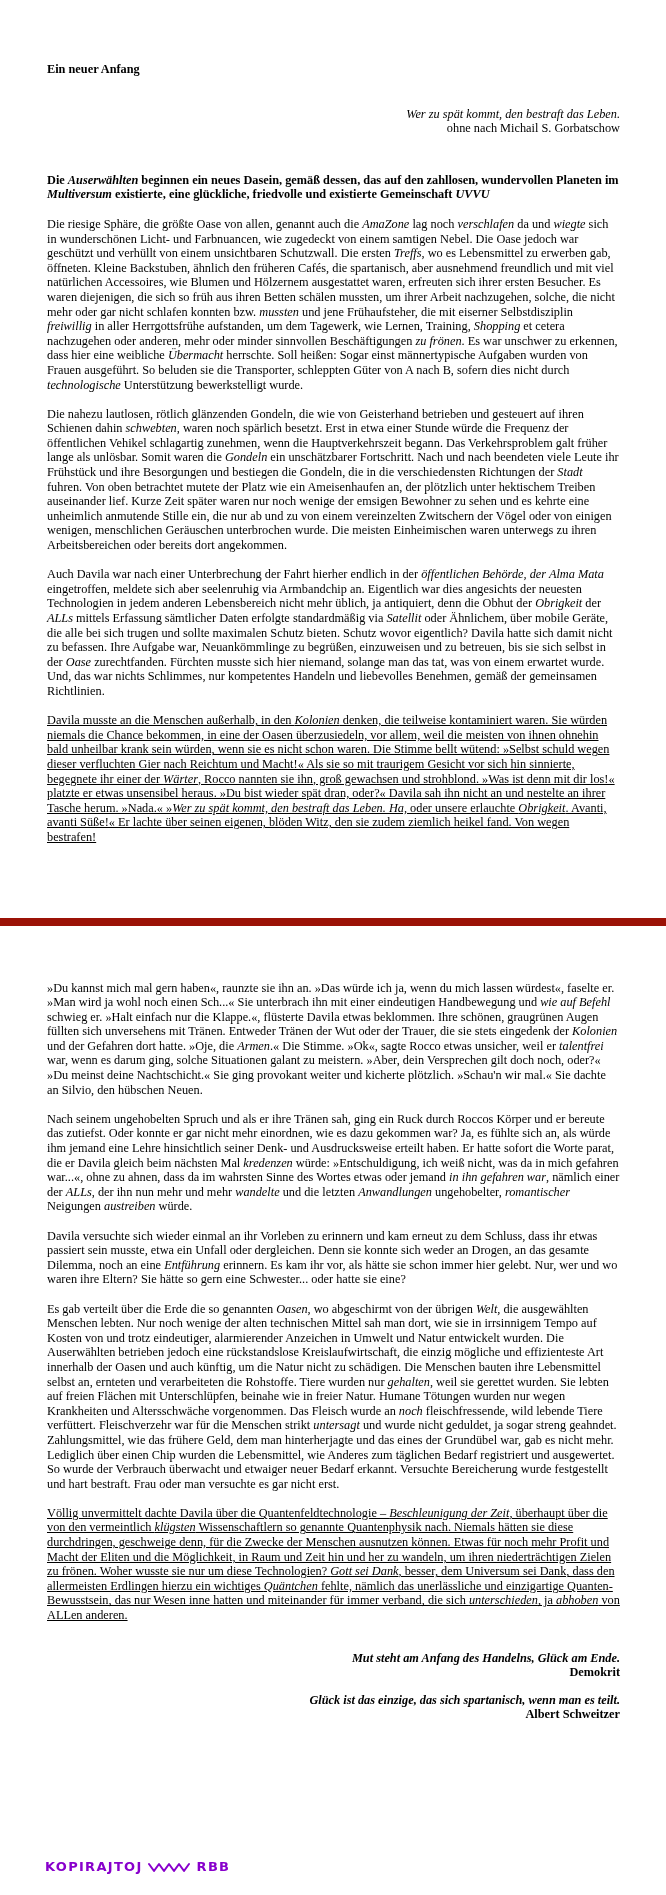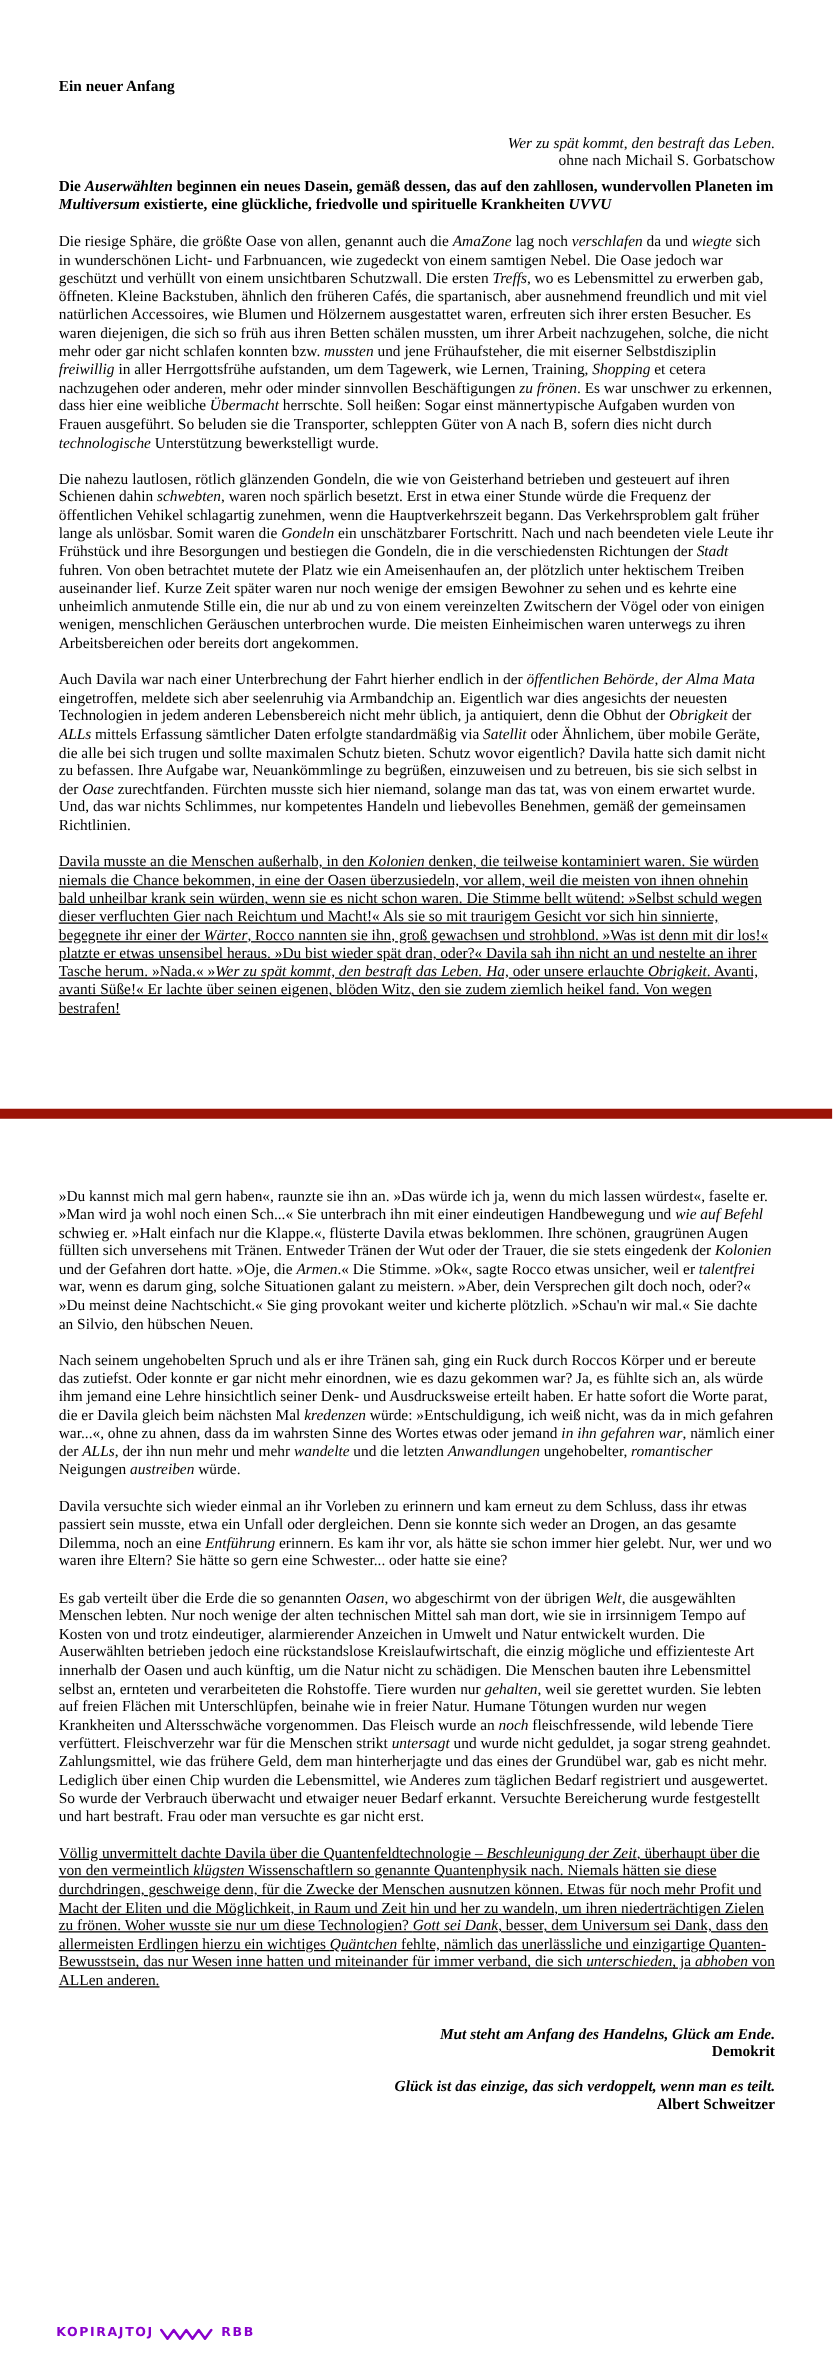--- a/index.html
+++ b/index.html
@@ -16,21 +16,21 @@
   .content.top { padding-top: 62px; }
   h1.heading {
     font-size: 12.3px;
     line-height: 14.6px;
     font-weight: bold;
     margin: 0 0 30px 0;
   }
   .quote-block { text-align: right; }
   .quote-block .q { font-style: italic; }
   .quote-block .a { font-style: normal; }
-  .epigraph { margin: 0 0 6px 0; }
+  .epigraph { margin: 0 0 37px 0; }
   p.lead { font-weight: bold; margin: 0 0 15px 0; }
   p.body-para { margin: 0 0 14.6px 0; }
   p.body-para:last-child { margin-bottom: 0; text-decoration: underline; }
   .s-i { font-style: italic; }
   .s-b { font-weight: bold; }
   .s-bi { font-weight: bold; font-style: italic; }
   .divider {
     height: 8px;
     width: 666px;
     margin-top: 73px;
@@ -41,41 +41,41 @@
   .closing .quote-block { margin-bottom: 13px; }
   .signature {
     position: absolute;
     left: 45px;
     top: 1860px;
     display: flex;
     align-items: center;
     gap: 5px;
     font-family: "DejaVu Sans", sans-serif;
     font-weight: bold;
-    font-size: 10px;
+    font-size: 13px;
     letter-spacing: 1.3px;
     color: #8800CC;
     white-space: nowrap;
   }
   .signature svg { display: block; }
 </style>
 </head>
 <body>
 
 <div class="page">
 
   <section class="content top">
     <h1 class="heading">Ein neuer Anfang</h1>
 
     <div class="quote-block epigraph">
       <div class="q">Wer zu spät kommt, den bestraft das Leben.</div>
       <div class="a">ohne nach Michail S. Gorbatschow</div>
     </div>
 
-    <p class="lead"><span class="s-b">Die </span><span class="s-bi">Auserwählten</span><span class="s-b"> beginnen ein neues Dasein, gemäß dessen, das auf den zahllosen, wundervollen Planeten im </span><span class="s-bi">Multiversum</span><span class="s-b"> existierte, eine glückliche, friedvolle und spirituelle Krankheiten </span><span class="s-bi">UVVU</span></p>
+    <p class="lead"><span class="s-b">Die </span><span class="s-bi">Auserwählten</span><span class="s-b"> beginnen ein neues Dasein, gemäß dessen, das auf den zahllosen, wundervollen Planeten im </span><span class="s-bi">Multiversum</span><span class="s-b"> existierte, eine glückliche, friedvolle und existierte Gemeinschaft </span><span class="s-bi">UVVU</span></p>
 
     <div>
         <p class="body-para"><span>Die riesige Sphäre, die größte Oase von allen, genannt auch die </span><span class="s-i">AmaZone</span><span> lag noch </span><span class="s-i">verschlafen</span><span> da und </span><span class="s-i">wiegte</span><span> sich in wunderschönen Licht- und Farbnuancen, wie zugedeckt von einem samtigen Nebel. Die Oase jedoch war geschützt und verhüllt von einem unsichtbaren Schutzwall. Die ersten </span><span class="s-i">Treffs</span><span>, wo es Lebensmittel zu erwerben gab, öffneten. Kleine Backstuben, ähnlich den früheren Cafés, die spartanisch, aber ausnehmend freundlich und mit viel natürlichen Accessoires, wie Blumen und Hölzernem ausgestattet waren, erfreuten sich ihrer ersten Besucher. Es waren diejenigen, die sich so früh aus ihren Betten schälen mussten, um ihrer Arbeit nachzugehen, solche, die nicht mehr oder gar nicht schlafen konnten bzw. </span><span class="s-i">mussten</span><span> und jene Frühaufsteher, die mit eiserner Selbstdisziplin </span><span class="s-i">freiwillig</span><span> in aller Herrgottsfrühe aufstanden, um dem Tagewerk, wie Lernen, Training, </span><span class="s-i">Shopping</span><span> et cetera nachzugehen oder anderen, mehr oder minder sinnvollen Beschäftigungen </span><span class="s-i">zu frönen</span><span>. Es war unschwer zu erkennen, dass hier eine weibliche </span><span class="s-i">Übermacht</span><span> herrschte. Soll heißen: Sogar einst männertypische Aufgaben wurden von Frauen ausgeführt. So beluden sie die Transporter, schleppten Güter von A nach B, sofern dies nicht durch </span><span class="s-i">technologische</span><span> Unterstützung bewerkstelligt wurde.</span></p>
         <p class="body-para"><span>Die nahezu lautlosen, rötlich glänzenden Gondeln, die wie von Geisterhand betrieben und gesteuert auf ihren Schienen dahin </span><span class="s-i">schwebten</span><span>, waren noch spärlich besetzt. Erst in etwa einer Stunde würde die Frequenz der öffentlichen Vehikel schlagartig zunehmen, wenn die Hauptverkehrszeit begann. Das Verkehrsproblem galt früher lange als unlösbar. Somit waren die </span><span class="s-i">Gondeln</span><span> ein unschätzbarer Fortschritt. Nach und nach beendeten viele Leute ihr Frühstück und ihre Besorgungen und bestiegen die Gondeln, die in die verschiedensten Richtungen der </span><span class="s-i">Stadt</span><span> fuhren. Von oben betrachtet mutete der Platz wie ein Ameisenhaufen an, der plötzlich unter hektischem Treiben auseinander lief. Kurze Zeit später waren nur noch wenige der emsigen Bewohner zu sehen und es kehrte eine unheimlich anmutende Stille ein, die nur ab und zu von einem vereinzelten Zwitschern der Vögel oder von einigen wenigen, menschlichen Geräuschen unterbrochen wurde. Die meisten Einheimischen waren unterwegs zu ihren Arbeitsbereichen oder bereits dort angekommen.</span></p>
         <p class="body-para"><span>Auch Davila war nach einer Unterbrechung der Fahrt hierher endlich in der </span><span class="s-i">öffentlichen Behörde, der Alma Mata</span><span> eingetroffen, meldete sich aber seelenruhig via Armbandchip an. Eigentlich war dies angesichts der neuesten Technologien in jedem anderen Lebensbereich nicht mehr üblich, ja antiquiert, denn die Obhut der </span><span class="s-i">Obrigkeit</span><span> der </span><span class="s-i">ALLs</span><span> mittels Erfassung sämtlicher Daten erfolgte standardmäßig via </span><span class="s-i">Satellit</span><span> oder Ähnlichem, über mobile Geräte, die alle bei sich trugen und sollte maximalen Schutz bieten. Schutz wovor eigentlich? Davila hatte sich damit nicht zu befassen. Ihre Aufgabe war, Neuankömmlinge zu begrüßen, einzuweisen und zu betreuen, bis sie sich selbst in der </span><span class="s-i">Oase</span><span> zurechtfanden. Fürchten musste sich hier niemand, solange man das tat, was von einem erwartet wurde. Und, das war nichts Schlimmes, nur kompetentes Handeln und liebevolles Benehmen, gemäß der gemeinsamen Richtlinien.</span></p>
         <p class="body-para"><span>Davila musste an die Menschen außerhalb, in den </span><span class="s-i">Kolonien</span><span> denken, die teilweise kontaminiert waren. Sie würden niemals die Chance bekommen, in eine der Oasen überzusiedeln, vor allem, weil die meisten von ihnen ohnehin bald unheilbar krank sein würden, wenn sie es nicht schon waren. Die Stimme bellt wütend: »Selbst schuld wegen dieser verfluchten Gier nach Reichtum und Macht!« Als sie so mit traurigem Gesicht vor sich hin sinnierte, begegnete ihr einer der </span><span class="s-i">Wärter</span><span>, Rocco nannten sie ihn, groß gewachsen und strohblond. »Was ist denn mit dir los!« platzte er etwas unsensibel heraus. »Du bist wieder spät dran, oder?« Davila sah ihn nicht an und nestelte an ihrer Tasche herum. »Nada.« »</span><span class="s-i">Wer zu spät kommt, den bestraft das Leben. Ha,</span><span> oder unsere erlauchte </span><span class="s-i">Obrigkeit</span><span>. Avanti, avanti Süße!« Er lachte über seinen eigenen, blöden Witz, den sie zudem ziemlich heikel fand. Von wegen bestrafen!</span></p>
       </div>
   </section>
 
   <div class="divider" style="background: rgb(155, 18, 6);"></div>
@@ -88,21 +88,21 @@
         <p class="body-para"><span>Es gab verteilt über die Erde die so genannten </span><span class="s-i">Oasen</span><span>, wo abgeschirmt von der übrigen </span><span class="s-i">Welt</span><span>, die ausgewählten Menschen lebten. Nur noch wenige der alten technischen Mittel sah man dort, wie sie in irrsinnigem Tempo auf Kosten von und trotz eindeutiger, alarmierender Anzeichen in Umwelt und Natur entwickelt wurden. Die Auserwählten betrieben jedoch eine rückstandslose Kreislaufwirtschaft, die einzig mögliche und effizienteste Art innerhalb der Oasen und auch künftig, um die Natur nicht zu schädigen. Die Menschen bauten ihre Lebensmittel selbst an, ernteten und verarbeiteten die Rohstoffe. Tiere wurden nur </span><span class="s-i">gehalten</span><span>, weil sie gerettet wurden. Sie lebten auf freien Flächen mit Unterschlüpfen, beinahe wie in freier Natur. Humane Tötungen wurden nur wegen Krankheiten und Altersschwäche vorgenommen. Das Fleisch wurde an </span><span class="s-i">noch</span><span> fleischfressende, wild lebende Tiere verfüttert. Fleischverzehr war für die Menschen strikt </span><span class="s-i">untersagt</span><span> und wurde nicht geduldet, ja sogar streng geahndet. Zahlungsmittel, wie das frühere Geld, dem man hinterherjagte und das eines der Grundübel war, gab es nicht mehr. Lediglich über einen Chip wurden die Lebensmittel, wie Anderes zum täglichen Bedarf registriert und ausgewertet. So wurde der Verbrauch überwacht und etwaiger neuer Bedarf erkannt. Versuchte Bereicherung wurde festgestellt und hart bestraft. Frau oder man versuchte es gar nicht erst.</span></p>
         <p class="body-para"><span>Völlig unvermittelt dachte Davila über die Quantenfeldtechnologie – </span><span class="s-i">Beschleunigung der Zeit</span><span>, überhaupt über die von den vermeintlich </span><span class="s-i">klügsten</span><span> Wissenschaftlern so genannte Quantenphysik nach. Niemals hätten sie diese durchdringen, geschweige denn, für die Zwecke der Menschen ausnutzen können. Etwas für noch mehr Profit und Macht der Eliten und die Möglichkeit, in Raum und Zeit hin und her zu wandeln, um ihren niederträchtigen Zielen zu frönen. Woher wusste sie nur um diese Technologien? </span><span class="s-i">Gott sei Dank</span><span>, besser, dem Universum sei Dank, dass den allermeisten Erdlingen hierzu ein wichtiges </span><span class="s-i">Quäntchen</span><span> fehlte, nämlich das unerlässliche und einzigartige Quanten-Bewusstsein, das nur Wesen inne hatten und miteinander für immer verband, die sich </span><span class="s-i">unterschieden</span><span>, ja </span><span class="s-i">abhoben</span><span> von ALLen anderen.</span></p>
       </div>
 
     <div class="closing">
       <div class="quote-block">
         <div class="q">Mut steht am Anfang des Handelns, Glück am Ende.</div>
         <div class="a">Demokrit</div>
       </div>
       <div class="quote-block">
-        <div class="q">Glück ist das einzige, das sich verdoppelt, wenn man es teilt.</div>
+        <div class="q">Glück ist das einzige, das sich spartanisch, wenn man es teilt.</div>
         <div class="a">Albert Schweitzer</div>
       </div>
       <div class="quote-block">
       </div>
     </div>
   </section>
 
   <div class="signature" style="color: rgb(136, 0, 204);">
     <span>KOPIRAJTOJ</span>
     <svg width="44" height="12" viewBox="0 0 44 12" fill="none" aria-label="UVVU">

